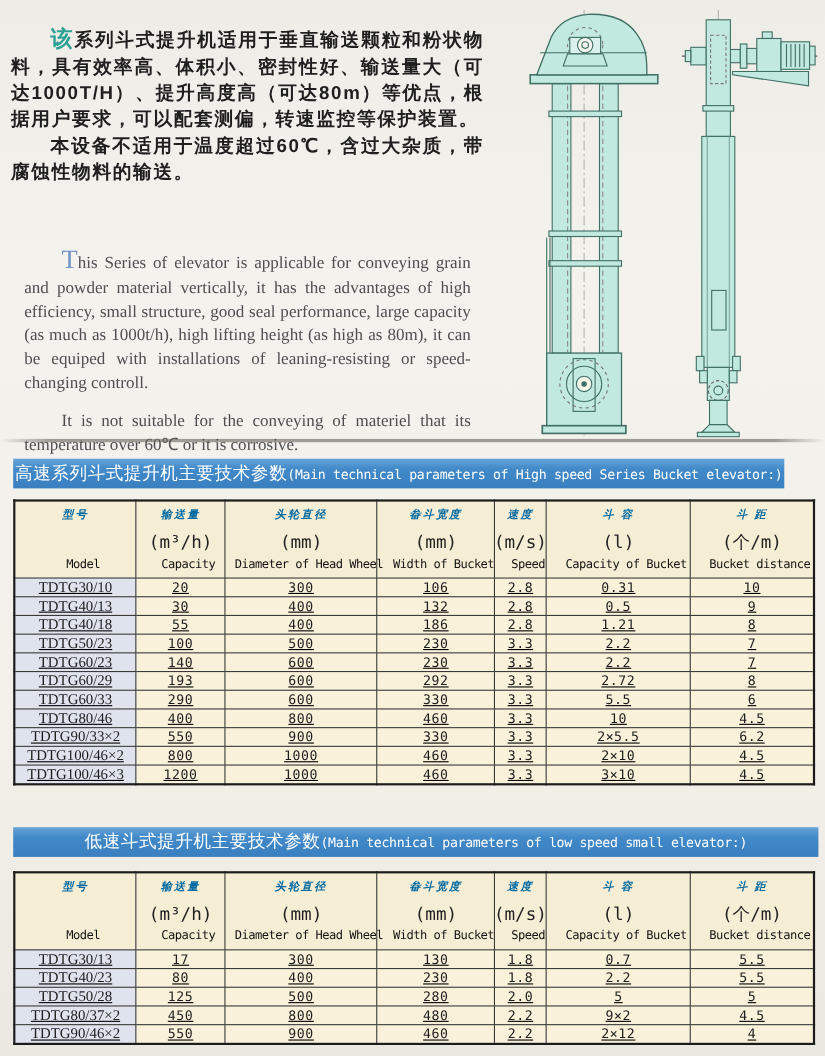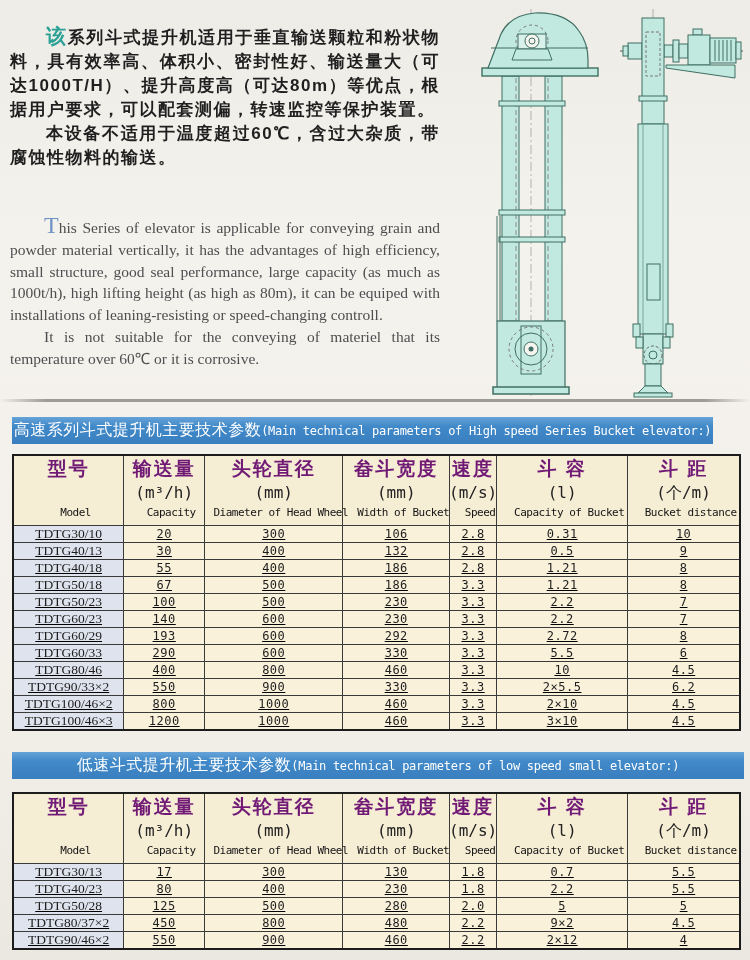--- a/index.html
+++ b/index.html
@@ -10,21 +10,21 @@
   }
   
   .intro-cn{position:absolute;left:10px;top:24px;width:430px;color:#1f1f1f;
     font-size:17px;font-weight:bold;line-height:24px;text-align:justify;letter-spacing:1.5px;}
   .intro-cn p{margin:0;}
   .intro-cn p.p2{margin-top:0;}
   .intro-cn .indent{text-indent:36px;}
   .drop-cn{color:#2ba095;font-size:20px;}
   .intro-en{position:absolute;left:10px;top:216px;width:430px;color:#4e4e50;
     font-family:"Liberation Serif",serif;font-size:15.5px;line-height:21.8px;text-align:justify;}
-  .intro-en p{margin:0;}
+  .intro-en p{margin:12px;}
   .intro-en .indent{text-indent:34px;}
   .drop-en{color:#7192c4;font-size:24px;line-height:18px;}
   
   .diagrams{position:absolute;left:442px;top:4px;}
   
   .scanline{position:absolute;left:0;top:399px;width:750px;height:3px;
     background:linear-gradient(90deg,rgba(90,85,78,0) 0%,rgba(90,85,78,.55) 6%,rgba(90,85,78,.55) 94%,rgba(90,85,78,0) 100%);
     filter:blur(.4px);}
   
   .banner{position:absolute;left:12px;height:27px;display:flex;align-items:center;justify-content:center;
@@ -48,21 +48,21 @@
   .ptable th:nth-child(6),.ptable td:nth-child(6){width:18.1%;}
   .ptable th:nth-child(7),.ptable td:nth-child(7){width:15.4%;}
   .ptable thead tr{height:70px;background:#f6edd5;}
   .ptable tbody tr{height:17px;text-decoration:underline;}
   .ptable td{background:#f9f1da;font-family:"DejaVu Sans Mono",monospace;font-size:12px;
     color:#1d1d1d;line-height:16px;letter-spacing:.5px;}
   .ptable td:first-child{background:#dfe3ee;font-family:"Liberation Serif",serif;
     font-size:13.5px;letter-spacing:0;}
   .ptable th{font-weight:normal;background:#f6edd5;}
   .hwrap{height:62px;display:flex;flex-direction:column;justify-content:space-between;align-items:center;}
-  .h-cn{font-size:19px;font-weight:bold;color:#701a75;letter-spacing:2px;line-height:20px;}
+  .h-cn{font-size:10px;font-weight:bold;color:#0369a1;letter-spacing:2px;line-height:20px;font-style:italic;}
   .h-unit{font-family:"DejaVu Sans Mono",monospace;font-size:16px;color:#222;line-height:13px;min-height:13px;}
   .h-en{font-family:"DejaVu Sans Mono",monospace;font-size:11px;letter-spacing:-0.5px;color:#141414;line-height:16px;white-space:nowrap;margin-left:14px;}
 </style>
 </head>
 <body>
 
 <div class="intro-cn">
   <p class="indent"><span class="drop-cn">该</span><span>系列斗式提升机适用于垂直输送颗粒和粉状物料，具有效率高、体积小、密封性好、输送量大（可达1000T/H）、提升高度高（可达80m）等优点，根据用户要求，可以配套测偏，转速监控等保护装置。</span></p>
   <p class="indent p2">本设备不适用于温度超过60℃，含过大杂质，带腐蚀性物料的输送。</p>
 </div>
@@ -227,29 +227,20 @@
       <tr>
         <td>TDTG40/18</td>
         <td>55</td>
         <td>400</td>
         <td>186</td>
         <td>2.8</td>
         <td>1.21</td>
         <td>8</td>
       </tr>
       <tr>
-        <td>TDTG50/18</td>
-        <td>67</td>
-        <td>500</td>
-        <td>186</td>
-        <td>3.3</td>
-        <td>1.21</td>
-        <td>8</td>
-      </tr>
-      <tr>
         <td>TDTG50/23</td>
         <td>100</td>
         <td>500</td>
         <td>230</td>
         <td>3.3</td>
         <td>2.2</td>
         <td>7</td>
       </tr>
       <tr>
         <td>TDTG60/23</td>

